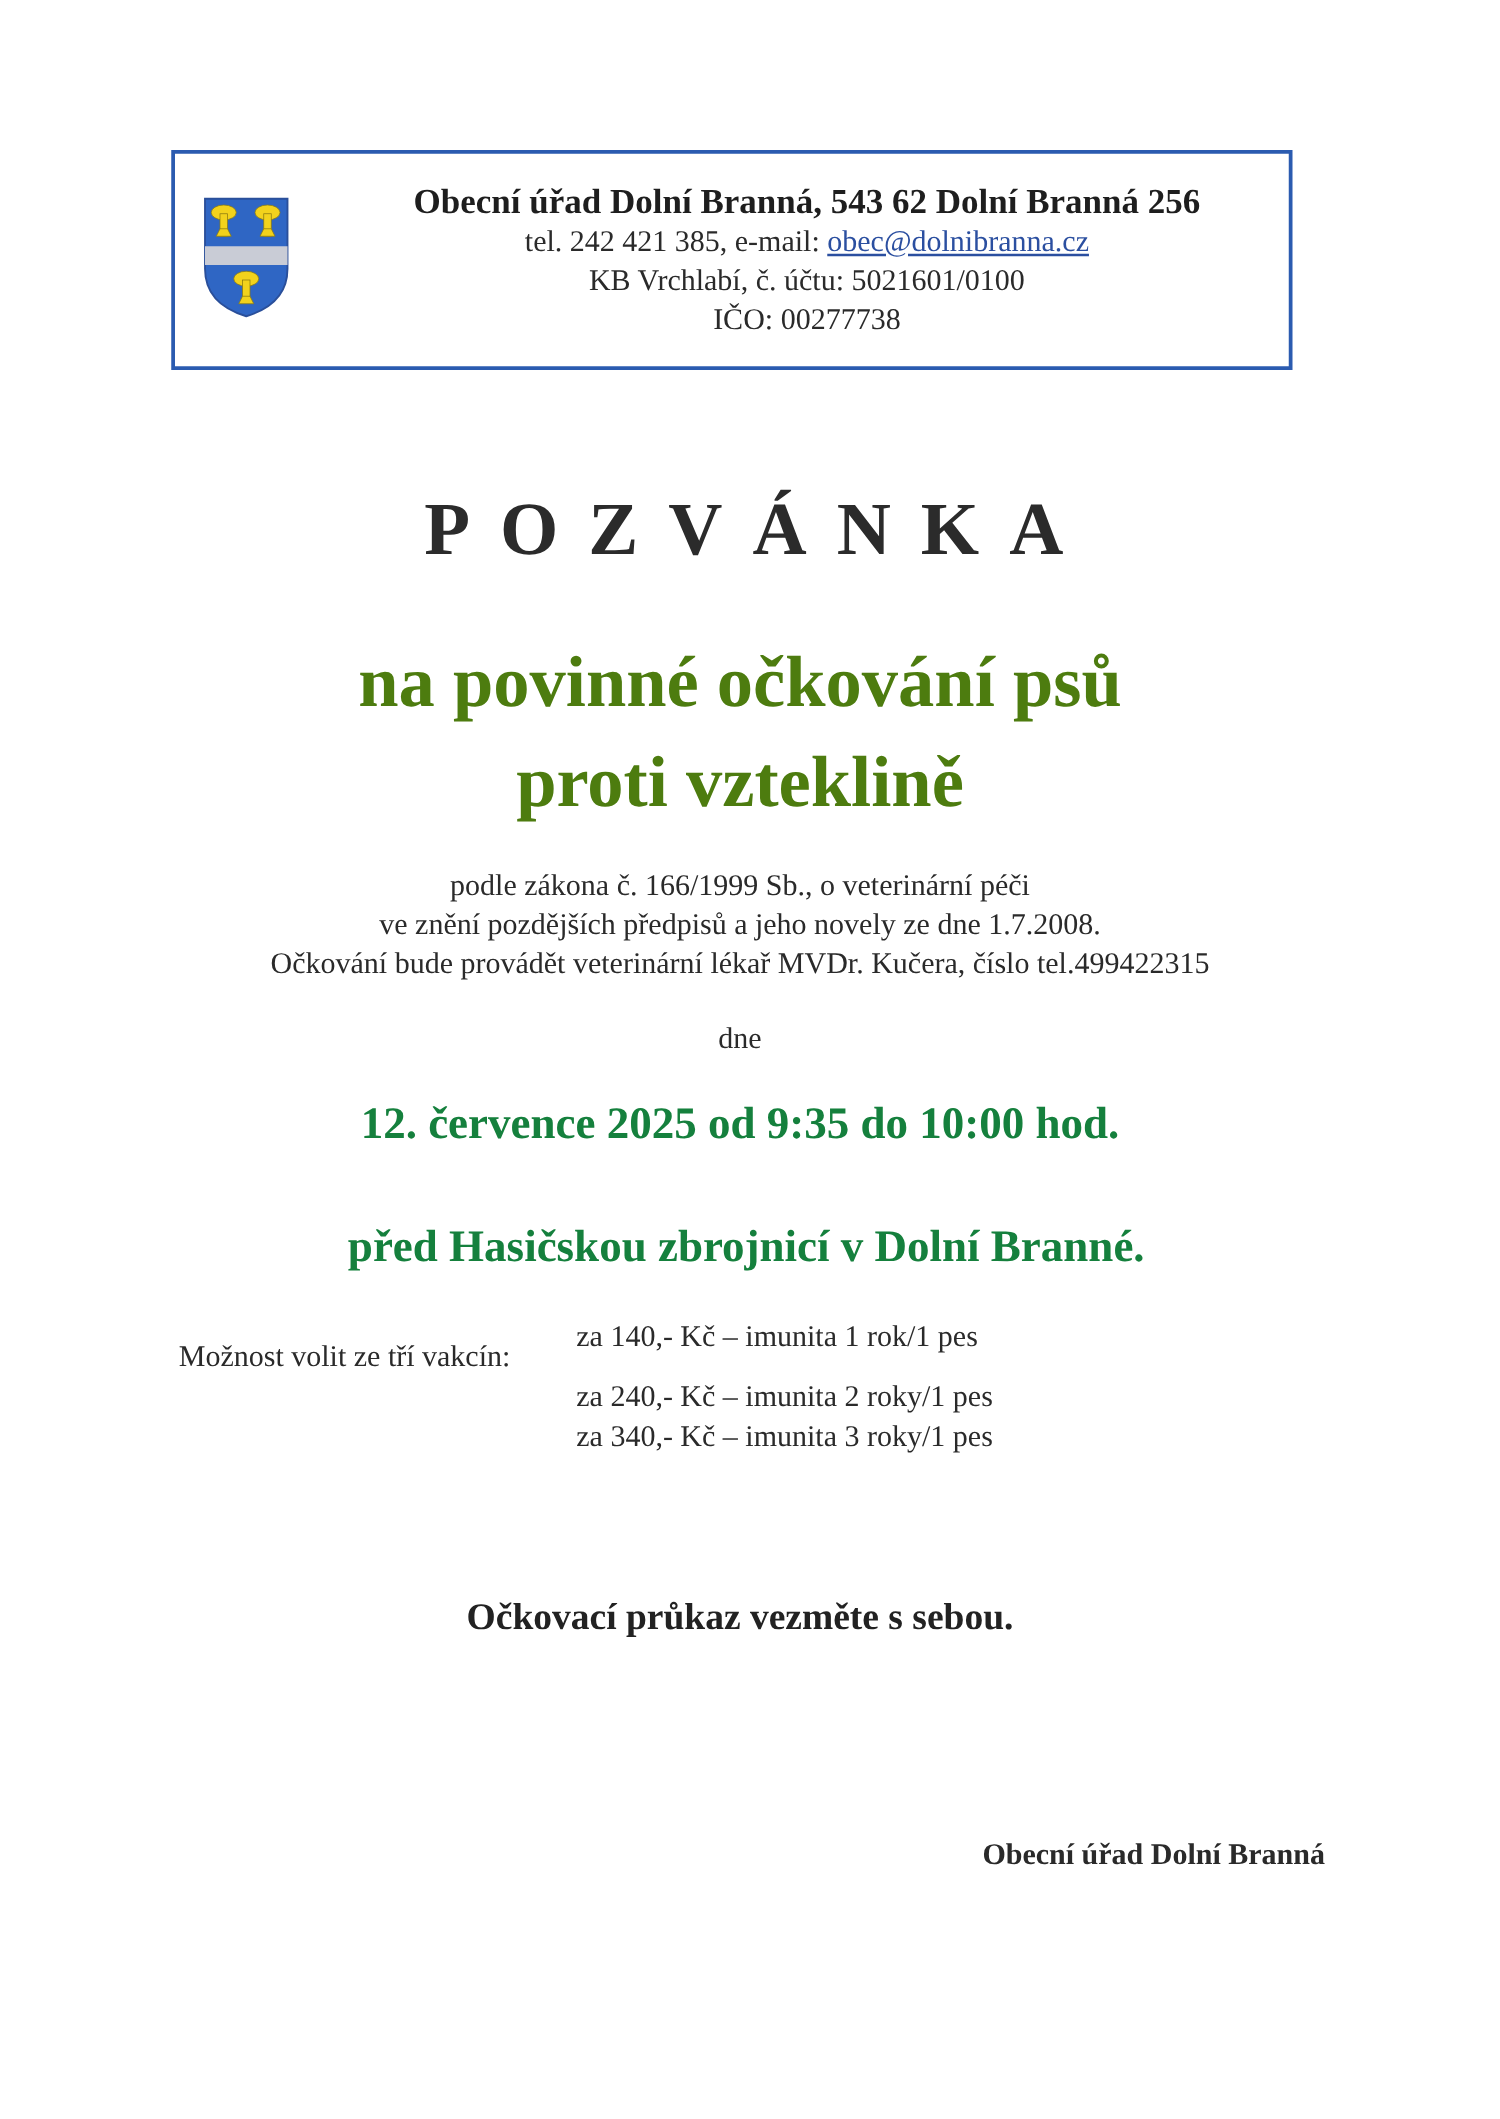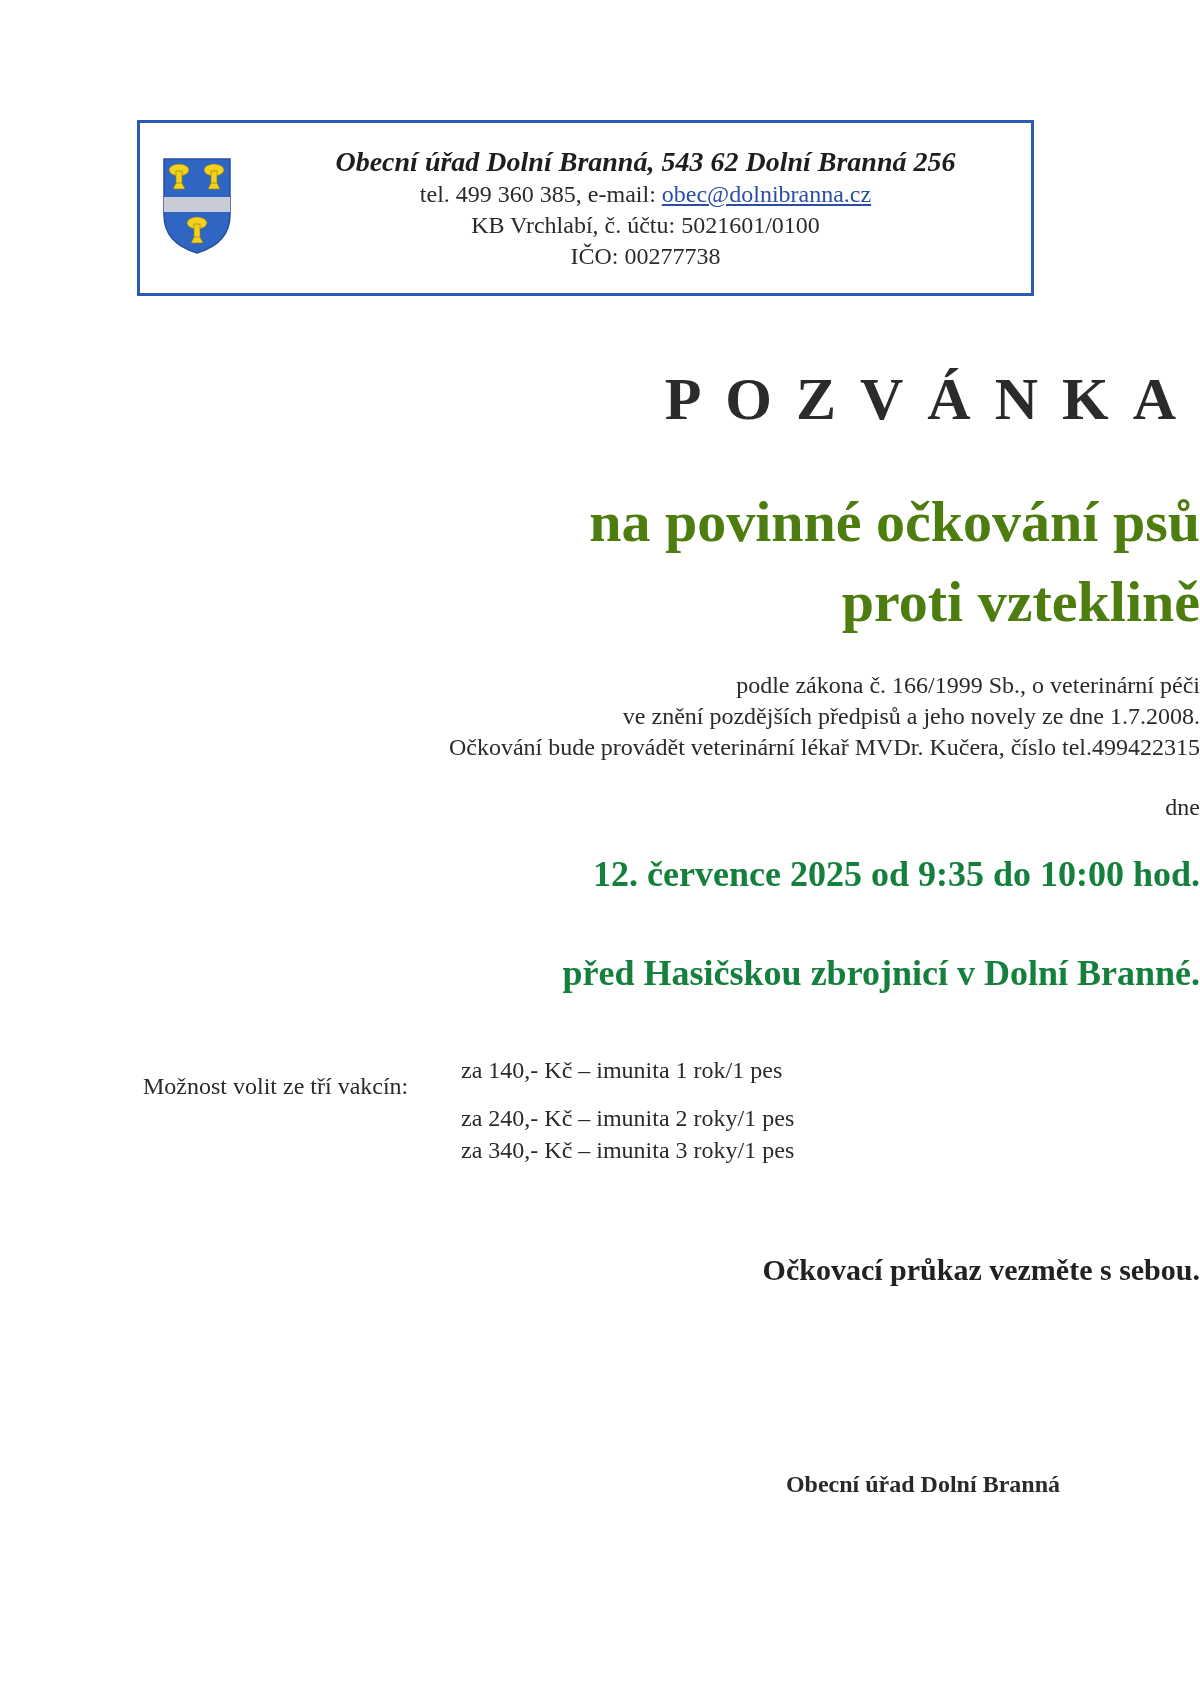--- a/index.html
+++ b/index.html
@@ -3,23 +3,23 @@
 <meta charset="utf-8">
 <style>
   html, body { margin: 0; padding: 0; background: #ffffff; }
   body { width: 1200px; height: 1695px; position: relative; overflow: hidden;
          font-family: "Liberation Serif", "DejaVu Serif", serif; color: #2a2a2a; }
   .header-box { position: absolute; left: 137px; top: 120px; width: 897px; height: 176px;
                 box-sizing: border-box; border: 3px solid #2b5bb0; }
   .crest { position: absolute; left: 22px; top: 34px; width: 70px; height: 98px; }
   .header-text { position: absolute; left: 130px; right: 10px; top: 22px; text-align: center;
                  font-size: 24px; line-height: 31px; }
-  .header-text .org { font-weight: bold; font-size: 28px; line-height: 34px; color: #1e1e1e; font-style: italic; }
+  .header-text .org { font-weight: bold; font-size: 28px; line-height: 34px; color: #1e1e1e; }
   .header-text a { color: #2b4fa0; text-decoration: underline; }
-  .center { position: absolute; left: 0; right: 0; text-align: right; }
+  .center { position: absolute; left: 0; right: 16px; text-align: center; margin-top: 24px; }
   .title { top: 365px; font-size: 60px; font-weight: bold; letter-spacing: 24px; color: #2b2b2b;
            padding-left: 30px; }
   .subtitle { top: 482px; font-size: 58px; font-weight: bold; line-height: 80px; color: #4d7c0f; }
   .law { top: 670px; font-size: 24px; line-height: 31px; }
   .dne { top: 794px; font-size: 24px; }
   .red { color: #15803d; font-weight: bold; }
   .date { top: 853px; font-size: 36px; }
   .place { top: 952px; font-size: 36px; padding-left: 10px; }
   .vaccines { position: absolute; left: 143px; top: 1054px; font-size: 24px; line-height: 32px; }
   .vaccines .row { display: flex; }
@@ -42,21 +42,21 @@
         <rect x="49" y="14" width="6" height="18"></rect>
         <path d="M46 32 L58 32 L55 26 L49 26 Z"></path>
       <ellipse cx="35" cy="66" rx="10" ry="6"></ellipse>
         <rect x="32" y="67" width="6" height="18"></rect>
         <path d="M29 86 L41 86 L38 80 L32 80 Z"></path>
     </g>
   </svg>
   <div class="header-text">
     <div class="org">Obecní úřad Dolní Branná, 543 62 Dolní Branná 256</div>
     <div>
-      <span>tel. 499 360 385, e-mail: </span><a>obec@dolnibranna.cz</a>
+      <span>tel. 242 421 385, e-mail: </span><a>obec@dolnibranna.cz</a>
     </div>
     <div>KB Vrchlabí, č. účtu: 5021601/0100</div>
     <div>IČO: 00277738</div>
   </div>
 </div>
 
 <div class="center title">POZVÁNKA</div>
 
 <div class="center subtitle">
   <div>na povinné očkování psů</div>

